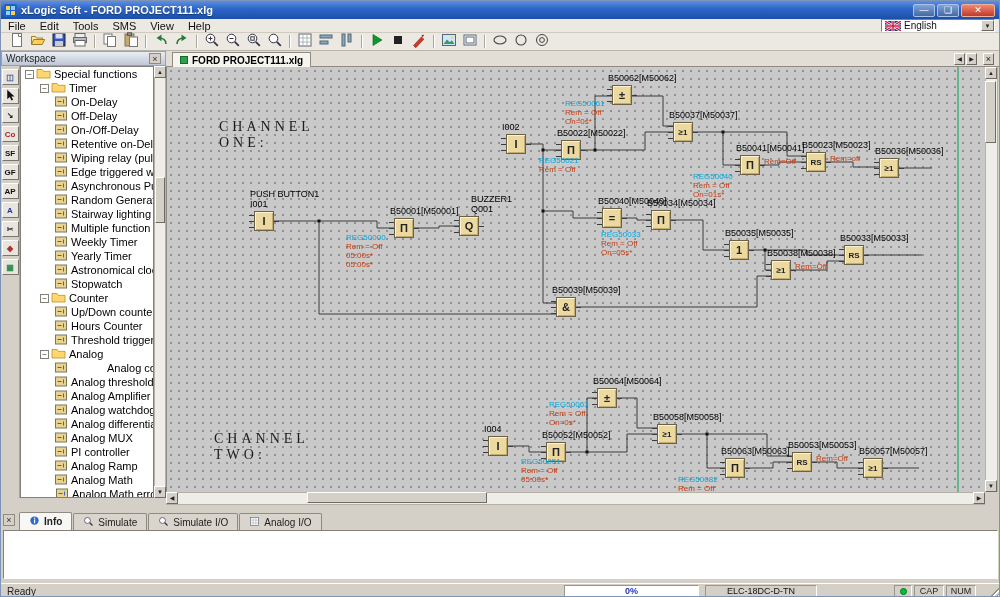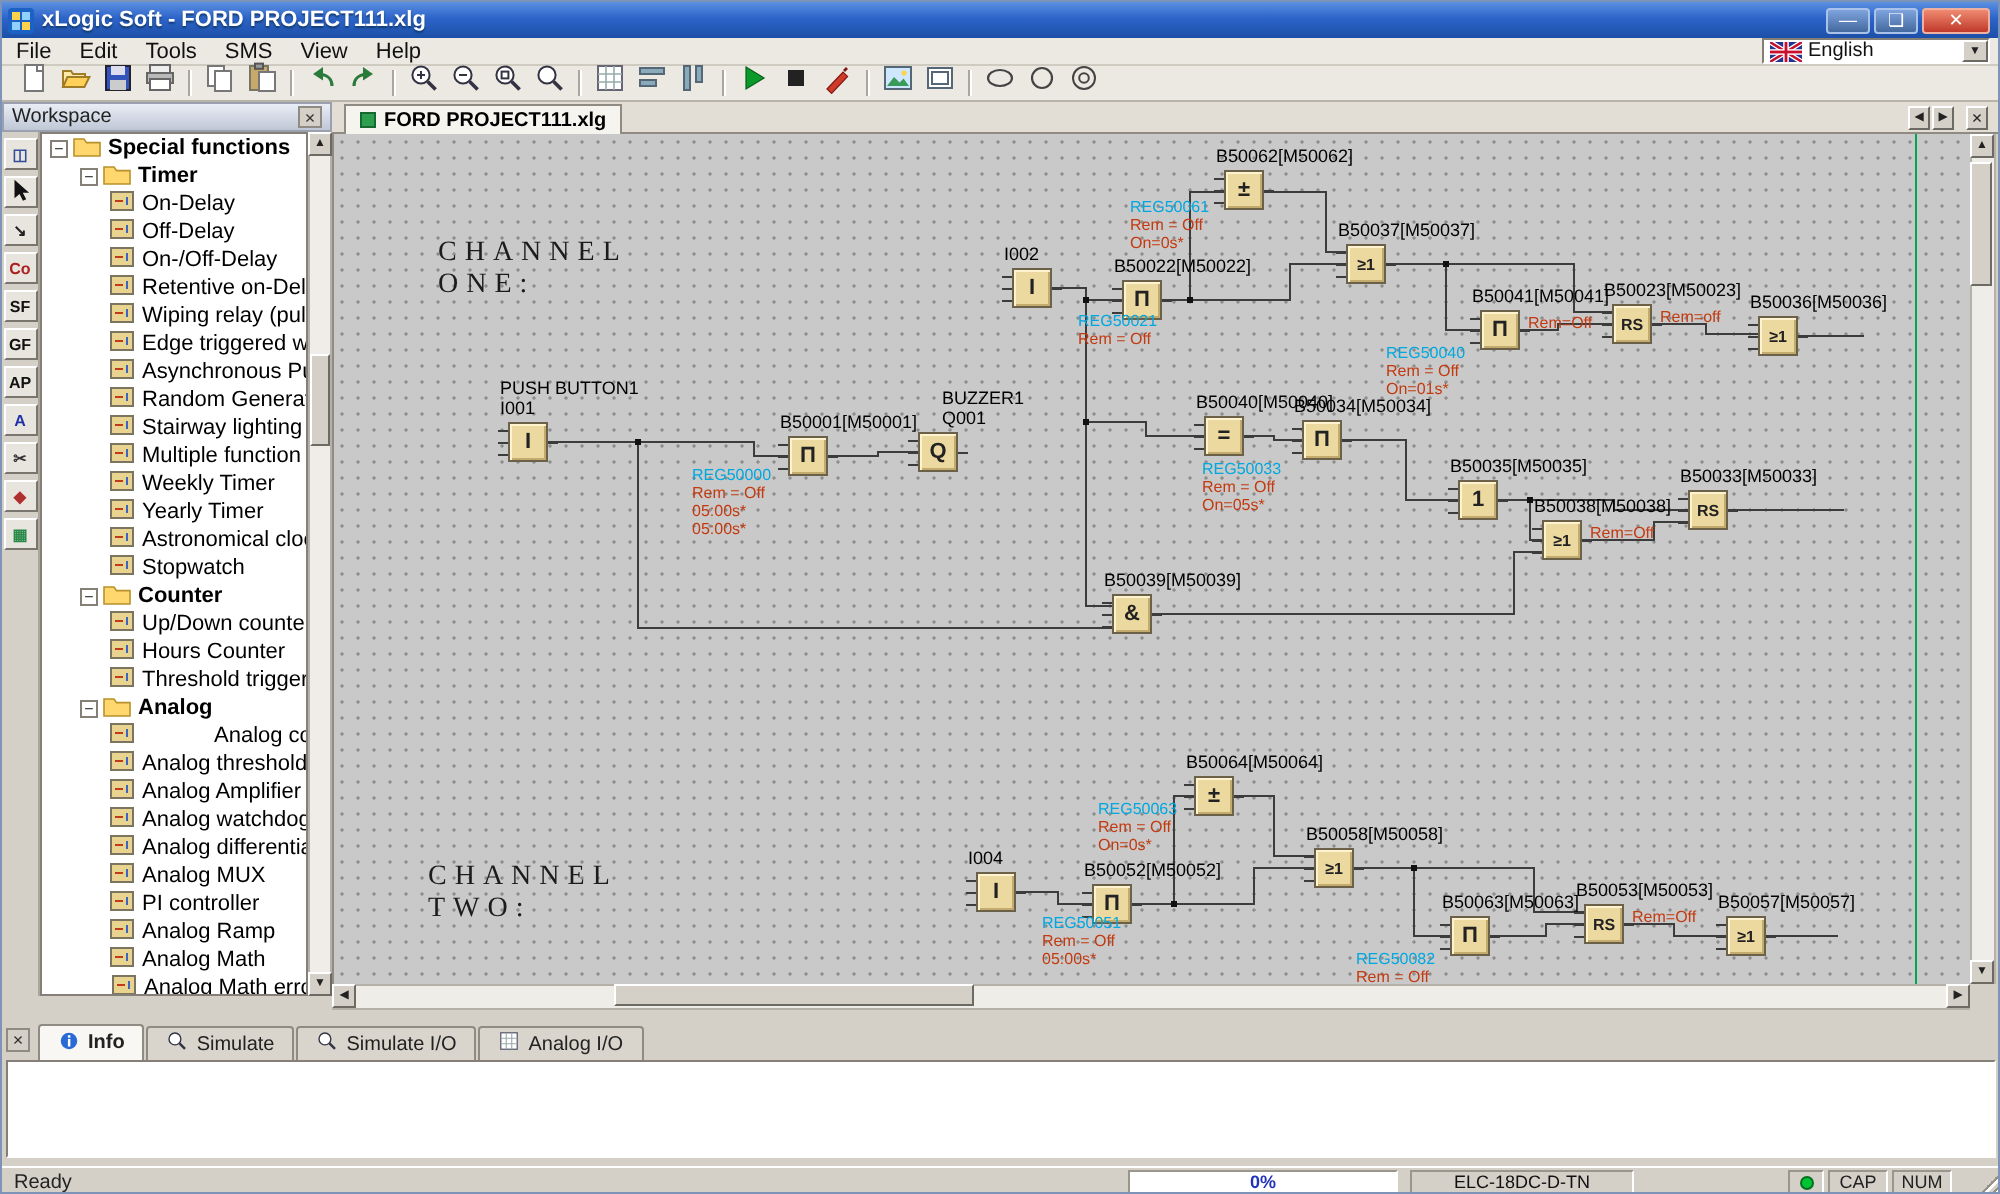--- a/index.html
+++ b/index.html
@@ -37,21 +37,21 @@
   .ws-close{margin-left:auto;width:12px;height:11px;font-size:9px;line-height:10px;text-align:center;color:#333;
     background:#d4d0c8;border:1px solid #8f8b83;}
   .toolstrip{position:absolute;left:0;top:65px;width:19px;height:432px;background:#d4d0c8;border-right:1px solid #aaa69c;
     display:flex;flex-direction:column;align-items:center;padding-top:3px;gap:3px;}
   .ts-btn{width:17px;height:16px;background:#e8e5de;border:1px solid;border-color:#fff #7a766e #7a766e #fff;
     display:flex;align-items:center;justify-content:center;font-size:8px;font-weight:bold;}
   .tree-wrap{position:absolute;left:19px;top:65px;width:134px;height:432px;background:#fff;border:1px solid #848078;
     overflow:hidden;font-size:11px;}
   .tree-row{height:14px;display:flex;align-items:center;white-space:nowrap;}
   .tree-row .lbl{margin-left:3px;color:#000;}
-  .tree-row.folder .lbl{font-weight:bold;}
+  .tree-row.folder .lbl{font-weight:normal;}
   .expander{width:9px;height:9px;border:1px solid #848078;background:#fff;font-size:8px;line-height:7px;text-align:center;color:#333;flex:0 0 auto;margin-right:2px;}
   .tree-scroll{position:absolute;left:153px;top:65px;width:12px;height:432px;background:#efede8;border:1px solid #b5b1a8;}
 
   
   .sb-btn{position:absolute;width:12px;height:12px;background:#d4d0c8;border:1px solid;border-color:#fff #6d6a63 #6d6a63 #fff;
     font-size:6px;line-height:11px;text-align:center;color:#222;}
   .sb-thumb{position:absolute;background:#d4d0c8;border:1px solid;border-color:#fff #6d6a63 #6d6a63 #fff;}
 
   
   .tabbar{position:absolute;left:165px;top:50px;right:0;height:16px;background:#e2ded6;border-bottom:1px solid #8f8b83;}

